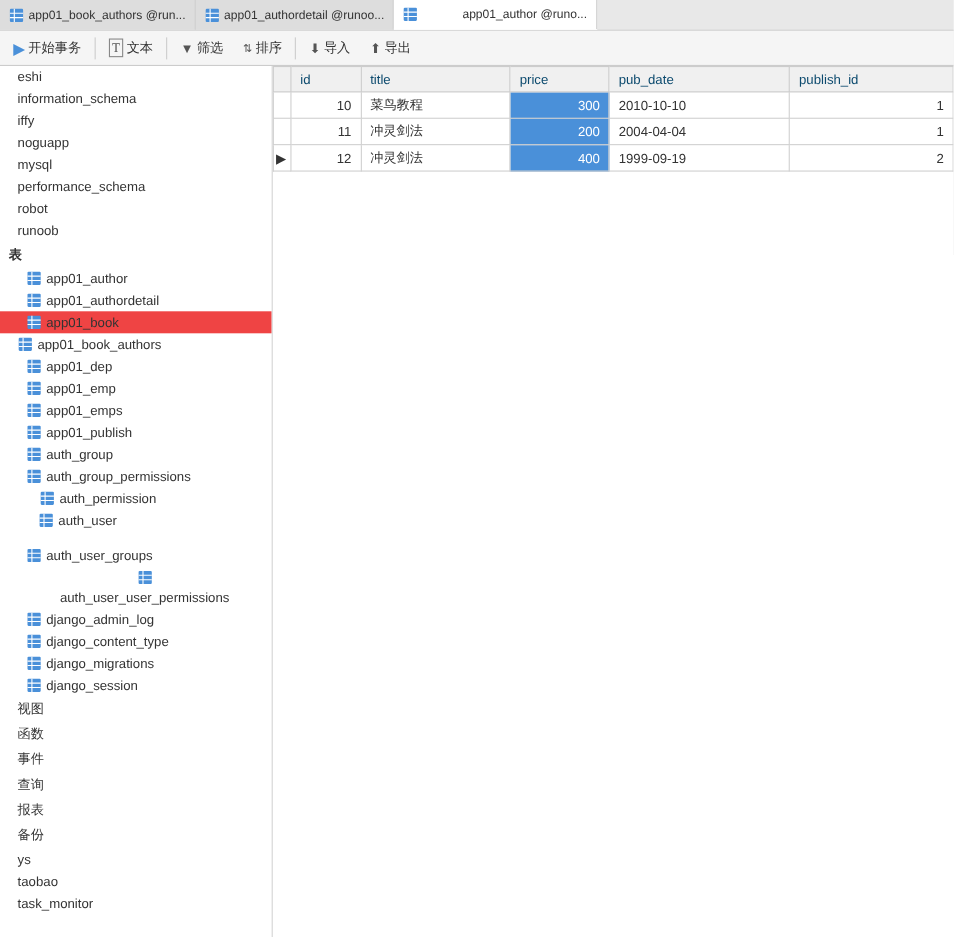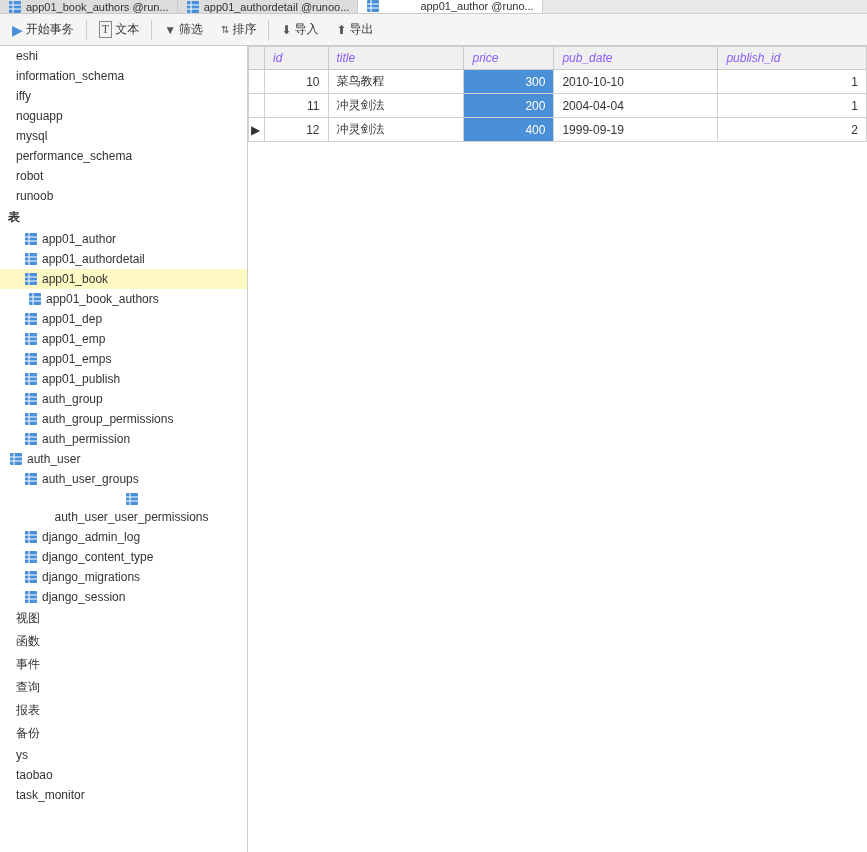--- a/index.html
+++ b/index.html
@@ -3,21 +3,21 @@
   <meta charset="utf-8">
   <style>
     * { margin: 0; padding: 0; box-sizing: border-box; }
     body { font-family: 'Microsoft YaHei', Arial, sans-serif; font-size: 12px; background: #f0f0f0; display: flex; flex-direction: column; height: 852px; overflow: hidden; }
 
     
     .tab-bar {
       display: flex;
       background: #e8e8e8;
       border-bottom: 1px solid #ccc;
-      height: 14px;
+      height: 28px;
       align-items: stretch;
     }
     .tab {
       display: flex;
       align-items: center;
       padding: 0 8px;
       border-right: 1px solid #ccc;
       cursor: pointer;
       font-size: 11px;
       color: #333;
@@ -73,21 +73,21 @@
     .sidebar-item {
       padding: 3px 8px 3px 16px;
       cursor: pointer;
       color: #333;
       font-size: 12px;
       display: flex;
       align-items: center;
       gap: 4px;
       white-space: nowrap;
     }
-    .sidebar-item.selected { background: #fef9c3; }
+    .sidebar-item.selected { background: #ef4444; }
     .sidebar-item.section-header { font-weight: bold; padding-left: 8px; color: #333; }
     .table-icon {
       width: 14px;
       height: 14px;
       flex-shrink: 0;
       display: inline-flex;
       align-items: center;
       justify-content: center;
     }
     .table-icon svg { width: 14px; height: 14px; }
@@ -106,24 +106,23 @@
       border-collapse: collapse;
       width: auto;
       min-width: 400px;
     }
     .data-table th {
       background: #f0f0f0;
       border: 1px solid #ccc;
       padding: 4px 8px;
       text-align: left;
       font-weight: normal;
-      color: #8b5cf6;
+      color: #0c4a6e;
       font-size: 12px;
       white-space: nowrap;
-      font-style: italic;
     }
     .data-table td {
       border: 1px solid #d0d0d0;
       padding: 3px 8px;
       font-size: 12px;
       color: #333;
       white-space: nowrap;
     }
     td.price-cell {
       background: #4a90d9;
@@ -272,21 +271,21 @@
       <span class="table-icon">
         <svg viewBox="0 0 14 14">
             <rect x="1" y="1" width="12" height="12" fill="#4a90d9" rx="1"></rect>
             <line x1="1" y1="5" x2="13" y2="5" stroke="white" stroke-width="1"></line>
             <line x1="1" y1="9" x2="13" y2="9" stroke="white" stroke-width="1"></line>
             <line x1="5" y1="1" x2="5" y2="13" stroke="white" stroke-width="1"></line>
           </svg>
       </span>
       <span>app01_book</span>
     </div>
-    <div class="sidebar-item" style="padding-left:28px;">
+    <div class="sidebar-item" style="padding-left:16px;">
       <span class="table-icon">
         <svg viewBox="0 0 14 14">
             <rect x="1" y="1" width="12" height="12" fill="#4a90d9" rx="1"></rect>
             <line x1="1" y1="5" x2="13" y2="5" stroke="white" stroke-width="1"></line>
             <line x1="1" y1="9" x2="13" y2="9" stroke="white" stroke-width="1"></line>
             <line x1="5" y1="1" x2="5" y2="13" stroke="white" stroke-width="1"></line>
           </svg>
       </span>
       <span>app01_book_authors</span>
     </div>
@@ -349,43 +348,43 @@
       <span class="table-icon">
         <svg viewBox="0 0 14 14">
             <rect x="1" y="1" width="12" height="12" fill="#4a90d9" rx="1"></rect>
             <line x1="1" y1="5" x2="13" y2="5" stroke="white" stroke-width="1"></line>
             <line x1="1" y1="9" x2="13" y2="9" stroke="white" stroke-width="1"></line>
             <line x1="5" y1="1" x2="5" y2="13" stroke="white" stroke-width="1"></line>
           </svg>
       </span>
       <span>auth_group_permissions</span>
     </div>
-    <div class="sidebar-item" style="padding-left:24px;">
+    <div class="sidebar-item" style="padding-left:36px;">
       <span class="table-icon">
         <svg viewBox="0 0 14 14">
             <rect x="1" y="1" width="12" height="12" fill="#4a90d9" rx="1"></rect>
             <line x1="1" y1="5" x2="13" y2="5" stroke="white" stroke-width="1"></line>
             <line x1="1" y1="9" x2="13" y2="9" stroke="white" stroke-width="1"></line>
             <line x1="5" y1="1" x2="5" y2="13" stroke="white" stroke-width="1"></line>
           </svg>
       </span>
       <span>auth_permission</span>
     </div>
-    <div class="sidebar-item" style="padding-left:9px;">
+    <div class="sidebar-item" style="padding-left:35px;">
       <span class="table-icon">
         <svg viewBox="0 0 14 14">
             <rect x="1" y="1" width="12" height="12" fill="#4a90d9" rx="1"></rect>
             <line x1="1" y1="5" x2="13" y2="5" stroke="white" stroke-width="1"></line>
             <line x1="1" y1="9" x2="13" y2="9" stroke="white" stroke-width="1"></line>
             <line x1="5" y1="1" x2="5" y2="13" stroke="white" stroke-width="1"></line>
           </svg>
       </span>
       <span>auth_user</span>
     </div>
-    <div class="sidebar-item" style="padding-left:24px;">
+    <div class="sidebar-item" style="padding-left:24px;margin-top:12px;">
       <span class="table-icon">
         <svg viewBox="0 0 14 14">
             <rect x="1" y="1" width="12" height="12" fill="#4a90d9" rx="1"></rect>
             <line x1="1" y1="5" x2="13" y2="5" stroke="white" stroke-width="1"></line>
             <line x1="1" y1="9" x2="13" y2="9" stroke="white" stroke-width="1"></line>
             <line x1="5" y1="1" x2="5" y2="13" stroke="white" stroke-width="1"></line>
           </svg>
       </span>
       <span>auth_user_groups</span>
     </div>

